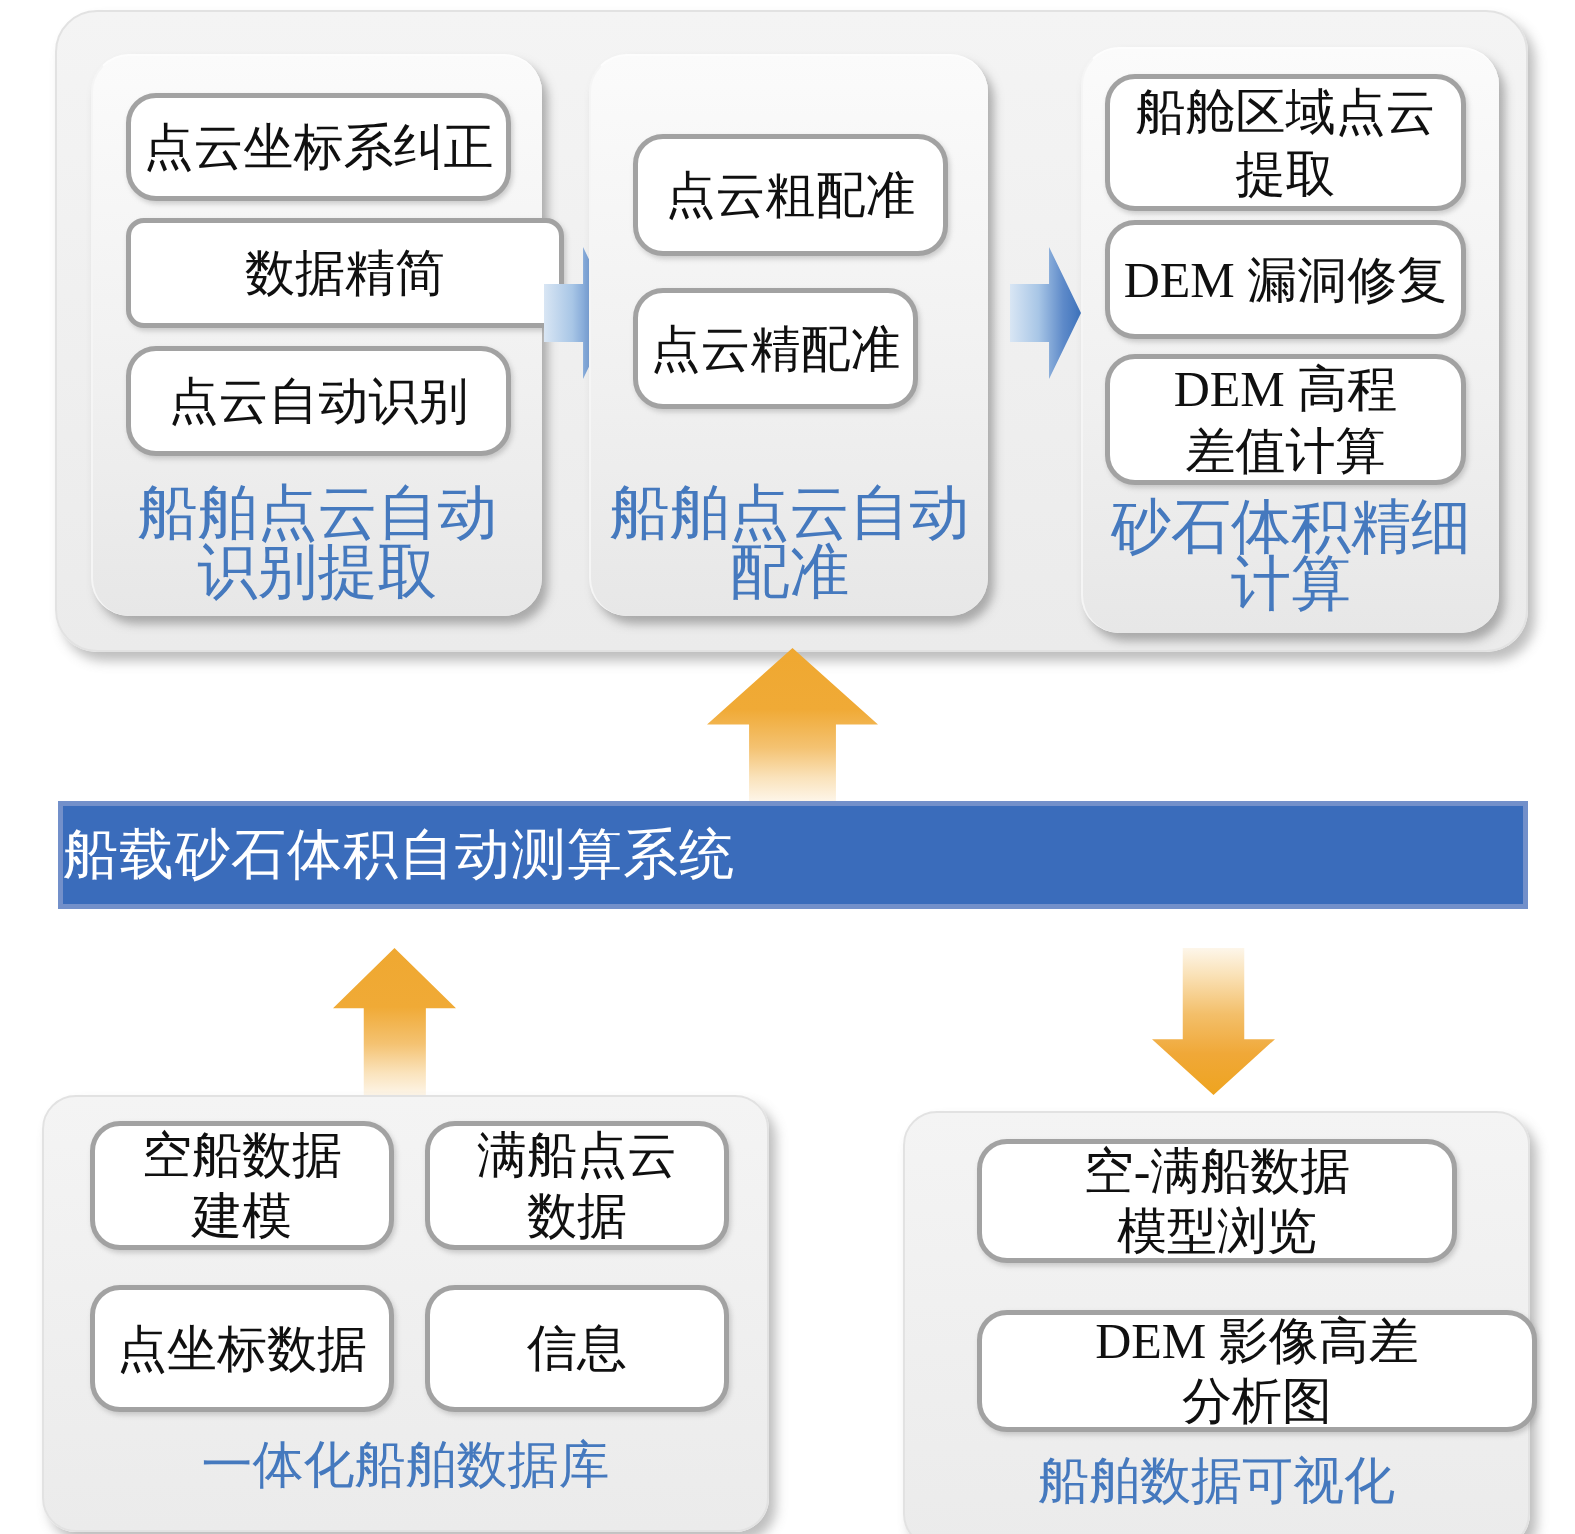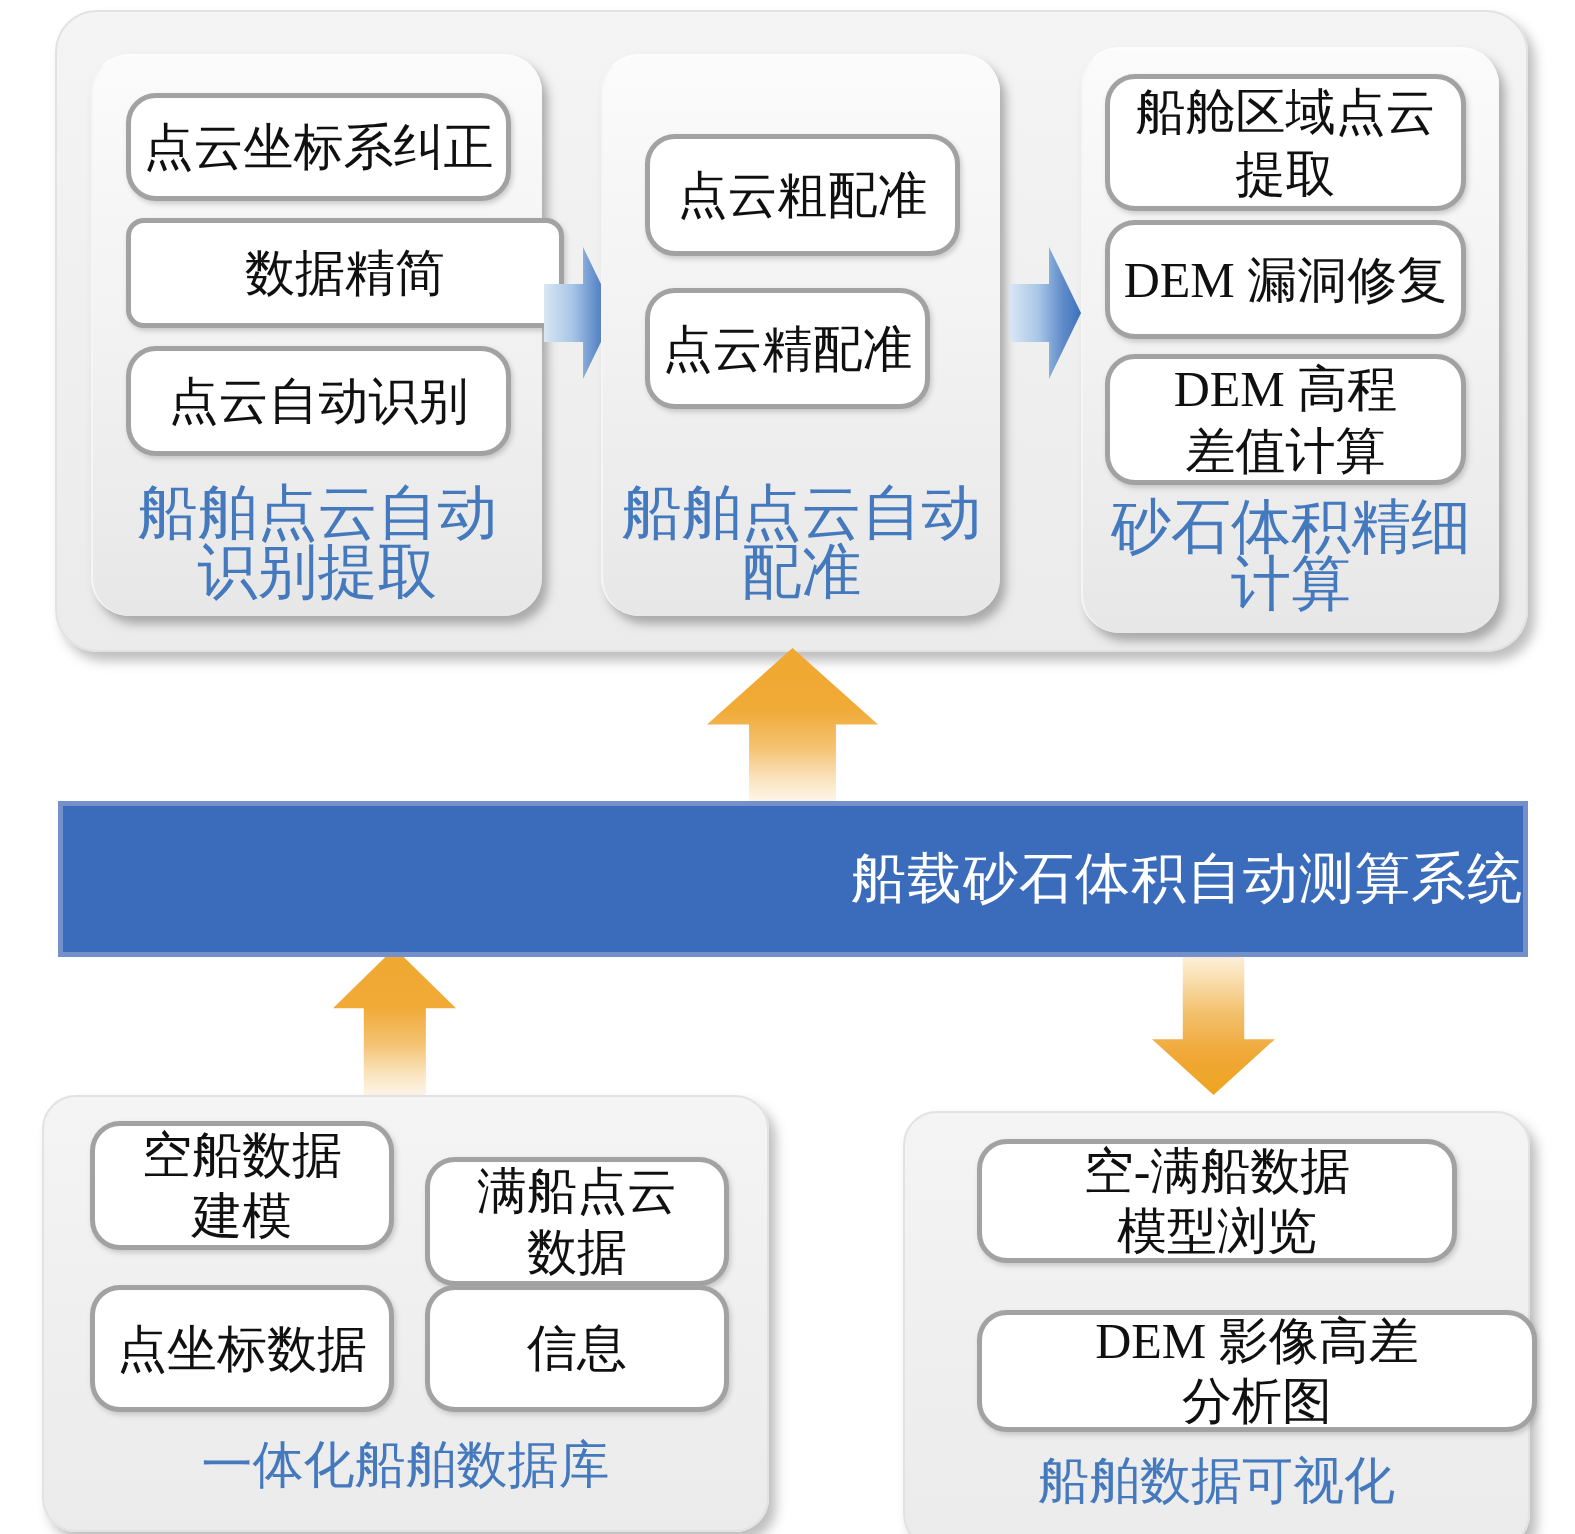--- a/index.html
+++ b/index.html
@@ -24,21 +24,21 @@
   .panel{
     position:absolute;
     background:linear-gradient(180deg,#fbfbfb 0%,#f0f0f0 60%,#e7e7e7 100%);
     border-top:2px solid #fdfdfd;
     border-left:2px solid #f5f5f5;
     border-radius:38px;
     box-shadow:6px 8px 10px rgba(105,105,105,.5);
     box-sizing:border-box;
   }
   #panel-left{left:34px;top:42px;width:451px;height:562px;}
-  #panel-mid{left:544px;top:42px;width:399px;height:562px;}
+  #panel-mid{left:532px;top:42px;width:399px;height:562px;}
   #panel-right{left:1024px;top:35px;width:418px;height:586px;}
 
   
   .wbox{
     position:absolute;
     background:#ffffff;
     border:5px solid #a2a2a2;
     border-radius:30px;
     box-shadow:2px 3px 5px rgba(140,140,140,.4);
     display:flex;flex-direction:column;align-items:center;justify-content:center;
@@ -72,25 +72,25 @@
   #arrow-up-left{
     position:absolute;left:333px;top:948px;width:123px;height:147px;
     clip-path:polygon(50% 0%,100% 41%,75.5% 41%,75.5% 100%,25% 100%,25% 41%,0% 41%);
   }
   #arrow-down-right{
     position:absolute;left:1152px;top:948px;width:123px;height:147px;
     clip-path:polygon(25% 0%,75% 0%,75% 62%,100% 62%,50% 100%,0% 62%,25% 62%);
   }
   
   #banner{
-    position:absolute;left:58px;top:801px;width:1470px;height:156px;
+    position:absolute;left:58px;top:801px;width:1470px;height:108px;
     background:#3a6cbb;
     border:5px solid #7390ca;
     box-sizing:border-box;
-    display:flex;align-items:center;justify-content:flex-end;padding-left:40px;
+    display:flex;align-items:center;justify-content:flex-start;
   }
   #banner .title{
     color:#ffffff;font-size:55px;letter-spacing:1px;white-space:nowrap;
   }
   
   .bottom-label{
     position:absolute;left:0;right:0;top:334px;
     text-align:center;color:#4579be;font-size:51px;white-space:nowrap;
   }
 </style>
@@ -159,21 +159,21 @@
 
   <div id="banner">
     <div class="title">船载砂石体积自动测算系统</div>
   </div>
 
   <div class="big-container" id="bl-container">
     <div class="wbox" style="left:46px;top:24px;width:304px;height:129px;line-height:61px;">
       <div>空船数据</div>
       <div>建模</div>
     </div>
-    <div class="wbox" style="left:381px;top:24px;width:304px;height:129px;line-height:61px;margin-top:36px;">
+    <div class="wbox" style="left:381px;top:24px;width:304px;height:129px;line-height:61px;">
       <div>满船点云</div>
       <div>数据</div>
     </div>
     <div class="wbox" style="left:46px;top:188px;width:304px;height:127px;">
       <div>点坐标数据</div>
     </div>
     <div class="wbox" style="left:381px;top:188px;width:304px;height:127px;line-height:61px;">
       <div>信息</div>
     </div>
     <div class="bottom-label">一体化船舶数据库</div>

